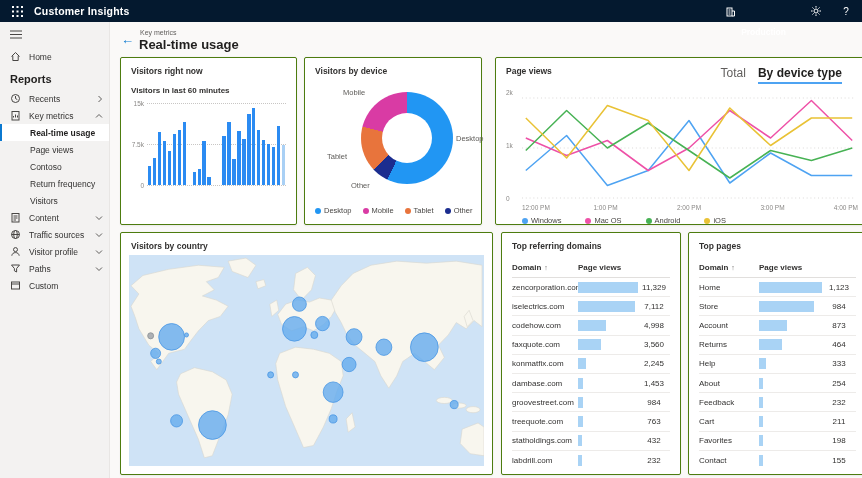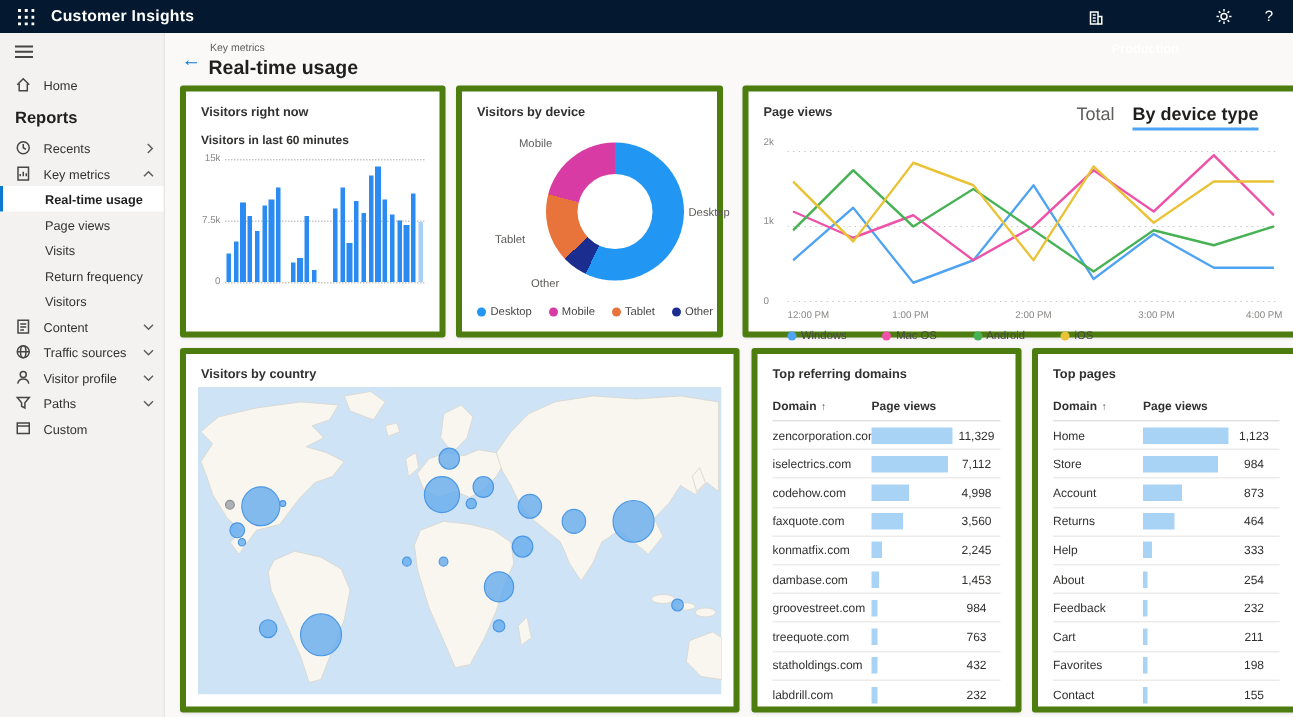--- a/index.html
+++ b/index.html
@@ -24,21 +24,21 @@
   .side-item.sub{padding-left:30px;}
   .side-item.sub .side-label{margin-left:0;}
   .side-item.selected{background:#fff;border-left:2px solid #0b79d0;padding-left:28px;font-weight:bold;color:#201f1e;}
   .side-chev{color:#605e5c;display:flex;}
   .home-gap{margin-top:3px;}
   
   .main-bg{position:absolute;left:110px;top:22px;right:0;bottom:0;background:#faf9f8;}
   .back-arrow{position:absolute;left:121px;top:33px;color:#0b79d0;font-size:13px;cursor:pointer;line-height:1;}
   .crumb{position:absolute;left:140px;top:29px;font-size:7px;color:#605e5c;}
   .page-title{position:absolute;left:139px;top:37px;font-size:13px;font-weight:bold;color:#201f1e;}
-  .card{position:absolute;background:#fff;border:4px solid #4d7c0f;border-radius:2px;box-shadow:0 .6px 1.8px rgba(0,0,0,.07);padding:8px 10px;}
+  .card{position:absolute;background:#fff;border:1px solid #4d7c0f;border-radius:2px;box-shadow:0 .6px 1.8px rgba(0,0,0,.07);padding:8px 10px;}
   .card-title{font-size:8.5px;font-weight:bold;color:#323130;}
   
   #cardA{left:120px;top:57px;width:177px;height:168px;}
   .big-number{font-size:20px;font-weight:bold;color:#201f1e;margin-top:6px;letter-spacing:.3px;}
   .sub-title{font-size:8px;font-weight:bold;color:#323130;margin-top:10px;}
   .mini-chart{position:relative;height:82px;margin-top:8px;}
   .mini-grid{position:absolute;left:16px;right:0;border-top:1px dotted #c8c6c4;height:0;}
   .mini-ytick{position:absolute;left:0;width:13px;font-size:6.5px;color:#8a8886;text-align:right;transform:translateY(-50%);}
   #bars{position:absolute;left:17px;right:1px;top:0;bottom:0;display:flex;align-items:flex-end;gap:1.5px;}
   #bars .bar{flex:1;background:#2b8bf2;}
@@ -176,21 +176,21 @@
           </svg>
         </span>
       </div>
       <div class="side-item sub selected">
         <span class="side-label">Real-time usage</span>
       </div>
       <div class="side-item sub">
         <span class="side-label">Page views</span>
       </div>
       <div class="side-item sub">
-        <span class="side-label">Visits</span>
+        <span class="side-label">Contoso</span>
       </div>
       <div class="side-item sub">
         <span class="side-label">Return frequency</span>
       </div>
       <div class="side-item sub">
         <span class="side-label">Visitors</span>
       </div>
       <div class="side-item">
         <span class="side-icon">
           <svg width="11" height="11" viewBox="0 0 11 11" fill="none" stroke="#484644" stroke-width="1">

